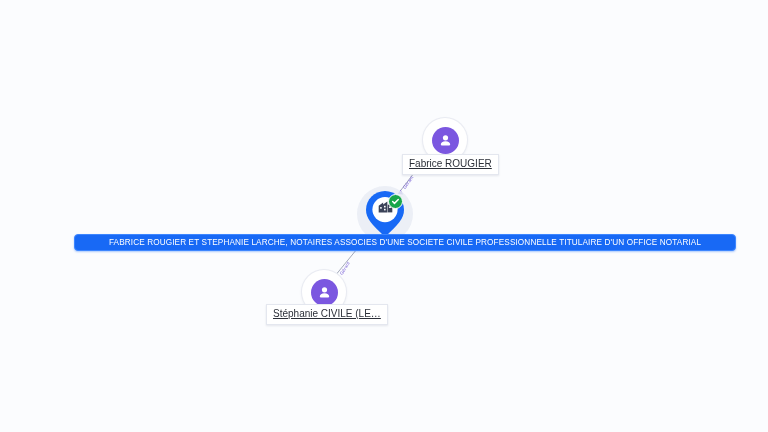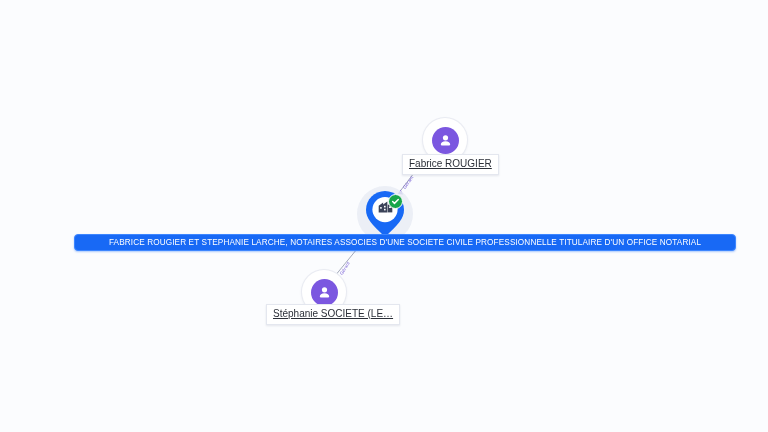--- a/index.html
+++ b/index.html
@@ -194,18 +194,18 @@
   <div id="company-banner">FABRICE ROUGIER ET STEPHANIE LARCHE, NOTAIRES ASSOCIES D'UNE SOCIETE CIVILE PROFESSIONNELLE TITULAIRE D'UN OFFICE NOTARIAL</div>
 
   <div class="person-node" id="node-stephanie" style="left:302px; top:270px;">
     <span class="avatar-inner">
       <svg width="17" height="17" viewBox="0 0 24 24" fill="#ffffff">
         <circle cx="12" cy="8.2" r="3.7"></circle>
         <path d="M12 13.2c-4.1 0-6.6 2.3-6.6 4.6 0 .9 1 1.4 2.2 1.4h8.8c1.2 0 2.2-.5 2.2-1.4 0-2.3-2.5-4.6-6.6-4.6z"></path>
       </svg>
     </span>
   </div>
-  <div class="node-label" id="label-stephanie" style="left:266px; top:304px;">Stéphanie SOCIETE (LE…</div>
+  <div class="node-label" id="label-stephanie" style="left:266px; top:304px;">Stéphanie CIVILE (LE…</div>
 
   <div class="edge-label" id="edge-label-top">Gérant</div>
   <div class="edge-label" id="edge-label-bottom">Gérant</div>
 
 </div>
 
 </body></html>

